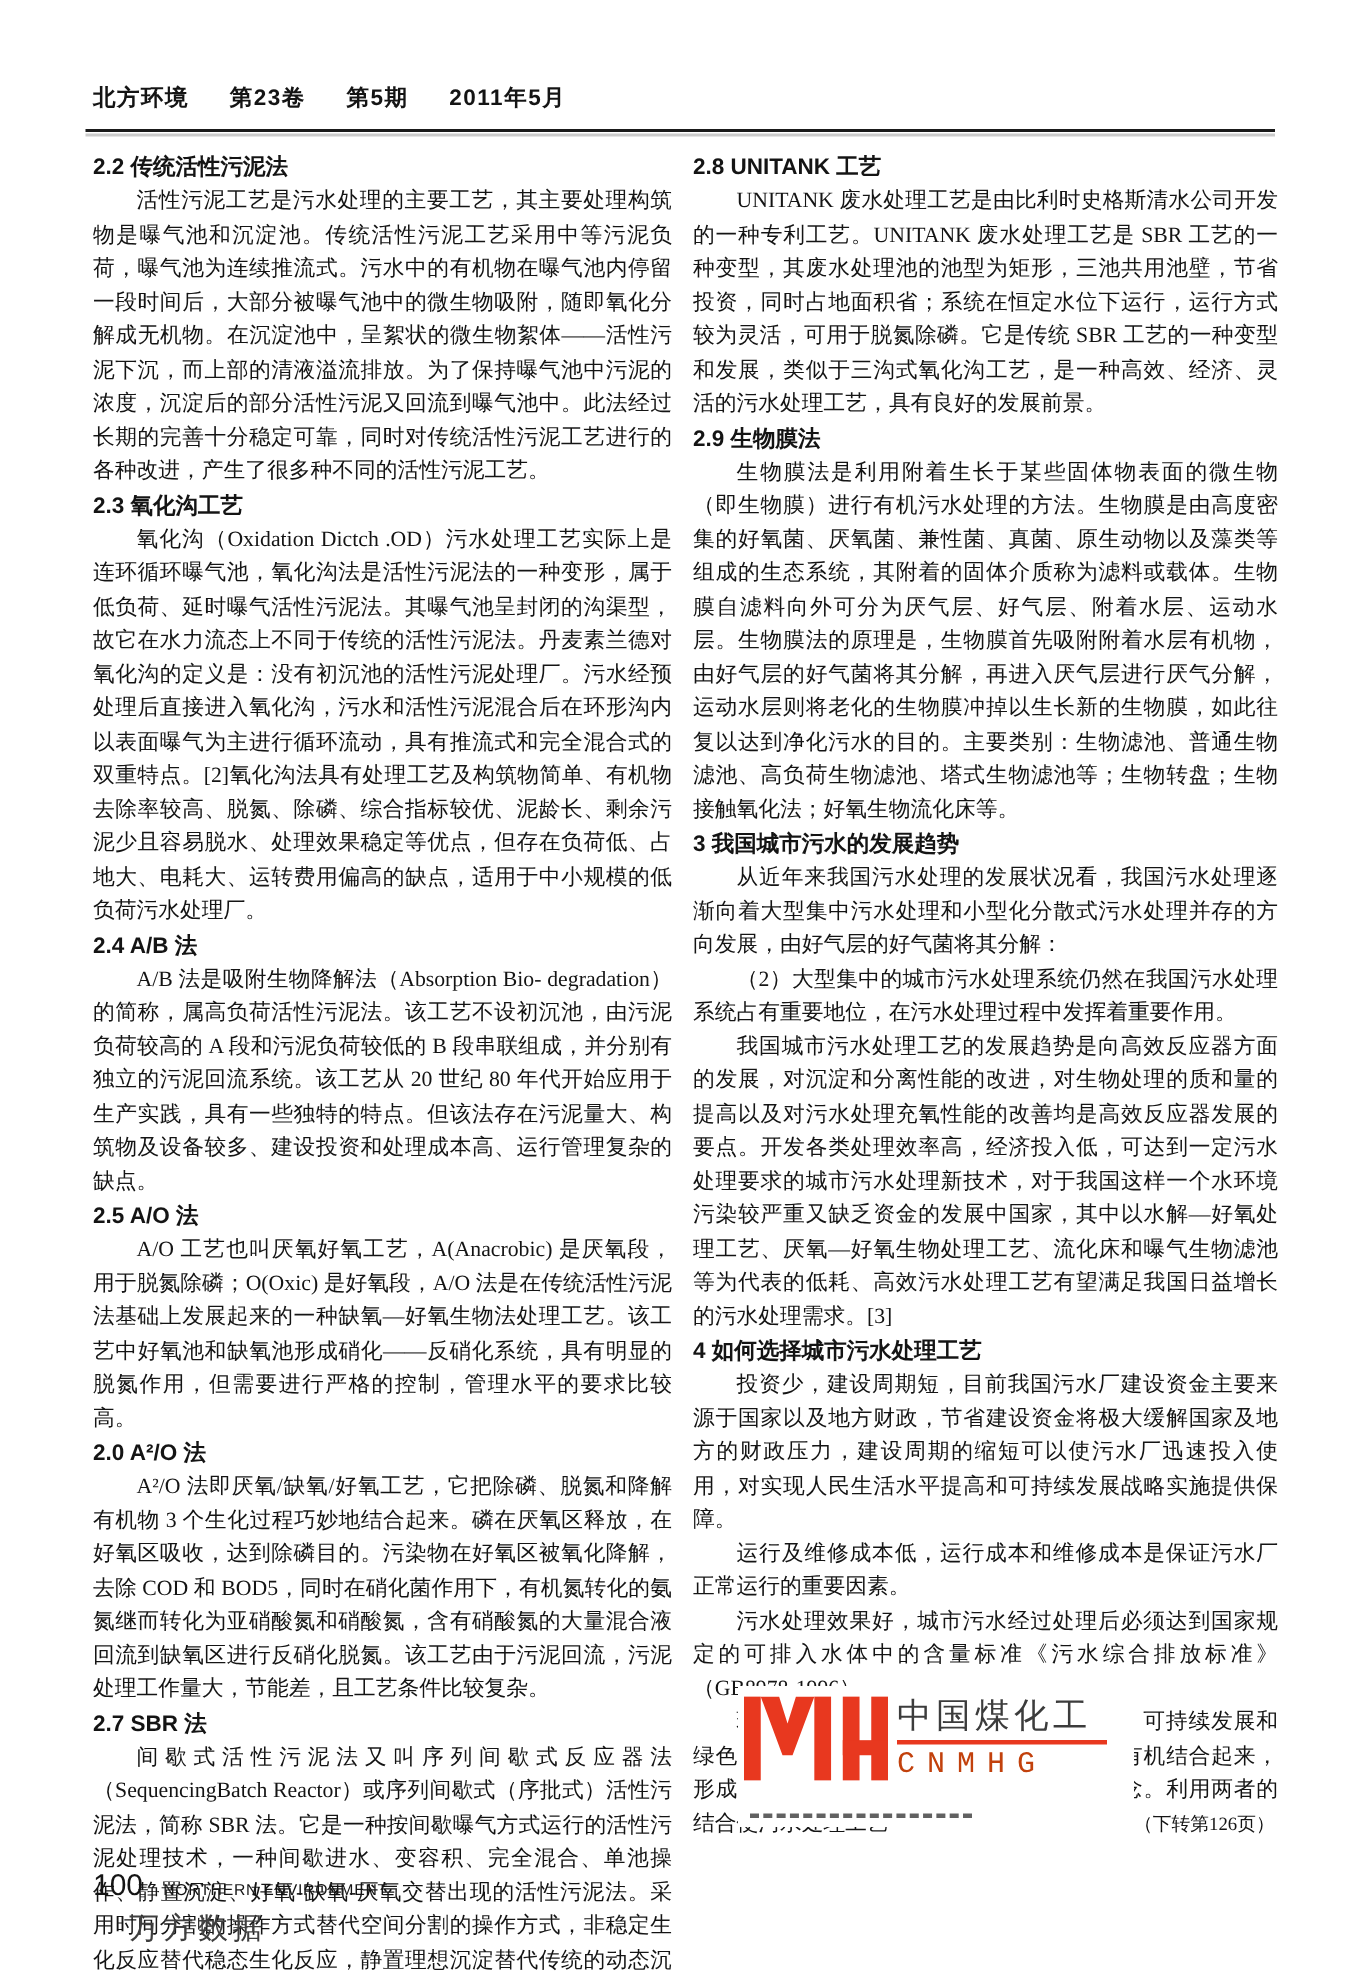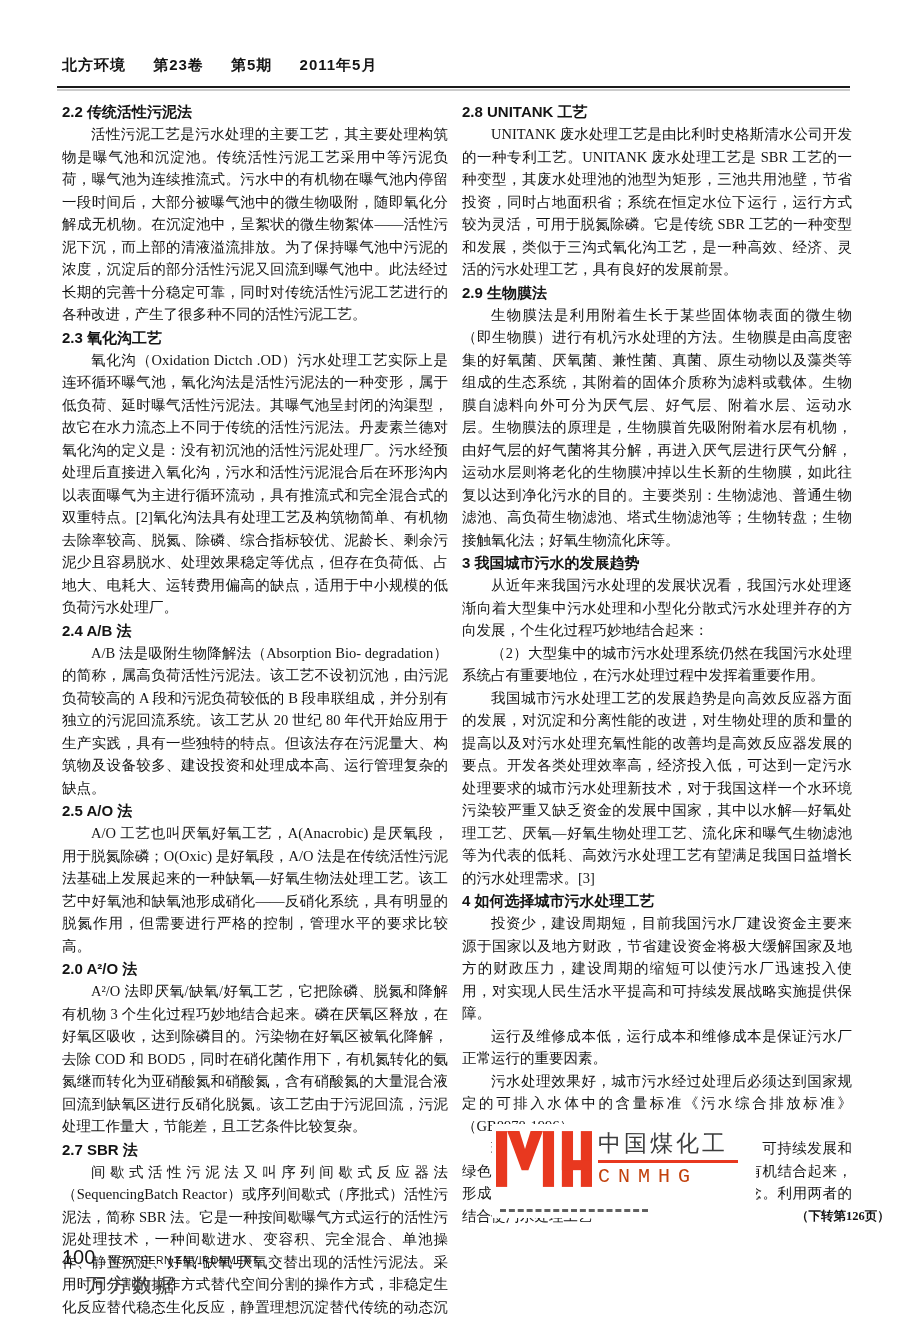--- a/index.html
+++ b/index.html
@@ -41,22 +41,22 @@
   .wm-right{margin-top:8px;font-family:Liberation Mono, monospace;}
   .wm-cn{font-size:23px;color:#3c3c3c;letter-spacing:3px;line-height:26px;white-space:nowrap;}
   .wm-line{width:140px;height:3px;background:#e8381f;margin:2px 0 3px;}
   .wm-en{font-size:20px;color:#c2410c;letter-spacing:8px;line-height:22px;}
   .wm-dashes{
     position:absolute;left:8px;bottom:6px;width:148px;height:0;
     border-bottom:3px dashed #3a3a3a;opacity:.8;
   }
   
   .continued-note{
-    position:absolute;left:796px;top:1208px;
-    font-size:12.5px;font-weight:bold;white-space:nowrap;
+    position:absolute;left:756px;top:1208px;
+    font-size:12.5px;font-weight:normal;white-space:nowrap;
   }
   .page-footer{
     position:absolute;left:62px;top:1246px;white-space:nowrap;
     font-family:"Liberation Sans","DejaVu Sans",sans-serif;
   }
   .page-num{font-size:20px;font-weight:normal;}
   .journal-en{font-size:10.5px;font-weight:normal;letter-spacing:.5px;margin-left:9px;}
   .wanfang-stamp{
     position:absolute;left:86px;top:1272px;
     font-size:20px;color:#3f3f3f;letter-spacing:3px;
@@ -90,21 +90,21 @@
     <h3>2.7  SBR 法</h3>
     <p>间歇式活性污泥法又叫序列间歇式反应器法（SequencingBatch Reactor）或序列间歇式（序批式）活性污泥法，简称 SBR 法。它是一种按间歇曝气方式运行的活性污泥处理技术，一种间歇进水、变容积、完全混合、单池操作、静置沉淀、好氧-缺氧-厌氧交替出现的活性污泥法。采用时间分割的操作方式替代空间分割的操作方式，非稳定生化反应替代稳态生化反应，静置理想沉淀替代传统的动态沉淀。它的主要特征是运行的有序和间歇操作，SBR 技术的核心是SBR 反应池，该池集均化、初沉、生物降解、二沉等功能于一池，无污泥回流系统。</p>
   </div>
 
   <div class="col col-right">
     <h3>2.8  UNITANK 工艺</h3>
     <p>UNITANK 废水处理工艺是由比利时史格斯清水公司开发的一种专利工艺。UNITANK 废水处理工艺是 SBR 工艺的一种变型，其废水处理池的池型为矩形，三池共用池壁，节省投资，同时占地面积省；系统在恒定水位下运行，运行方式较为灵活，可用于脱氮除磷。它是传统 SBR 工艺的一种变型和发展，类似于三沟式氧化沟工艺，是一种高效、经济、灵活的污水处理工艺，具有良好的发展前景。</p>
     <h3>2.9  生物膜法</h3>
     <p>生物膜法是利用附着生长于某些固体物表面的微生物（即生物膜）进行有机污水处理的方法。生物膜是由高度密集的好氧菌、厌氧菌、兼性菌、真菌、原生动物以及藻类等组成的生态系统，其附着的固体介质称为滤料或载体。生物膜自滤料向外可分为厌气层、好气层、附着水层、运动水层。生物膜法的原理是，生物膜首先吸附附着水层有机物，由好气层的好气菌将其分解，再进入厌气层进行厌气分解，运动水层则将老化的生物膜冲掉以生长新的生物膜，如此往复以达到净化污水的目的。主要类别：生物滤池、普通生物滤池、高负荷生物滤池、塔式生物滤池等；生物转盘；生物接触氧化法；好氧生物流化床等。</p>
     <h3>3  我国城市污水的发展趋势</h3>
-    <p>从近年来我国污水处理的发展状况看，我国污水处理逐渐向着大型集中污水处理和小型化分散式污水处理并存的方向发展，个生化过程巧妙地结合起来：</p>
+    <p>从近年来我国污水处理的发展状况看，我国污水处理逐渐向着大型集中污水处理和小型化分散式污水处理并存的方向发展，由好气层的好气菌将其分解：</p>
     <p>（2）大型集中的城市污水处理系统仍然在我国污水处理系统占有重要地位，在污水处理过程中发挥着重要作用。</p>
     <p>我国城市污水处理工艺的发展趋势是向高效反应器方面的发展，对沉淀和分离性能的改进，对生物处理的质和量的提高以及对污水处理充氧性能的改善均是高效反应器发展的要点。开发各类处理效率高，经济投入低，可达到一定污水处理要求的城市污水处理新技术，对于我国这样一个水环境污染较严重又缺乏资金的发展中国家，其中以水解—好氧处理工艺、厌氧—好氧生物处理工艺、流化床和曝气生物滤池等为代表的低耗、高效污水处理工艺有望满足我国日益增长的污水处理需求。[3]</p>
     <h3>4  如何选择城市污水处理工艺</h3>
     <p>投资少，建设周期短，目前我国污水厂建设资金主要来源于国家以及地方财政，节省建设资金将极大缓解国家及地方的财政压力，建设周期的缩短可以使污水厂迅速投入使用，对实现人民生活水平提高和可持续发展战略实施提供保障。</p>
     <p>运行及维修成本低，运行成本和维修成本是保证污水厂正常运行的重要因素。</p>
     <p>污水处理效果好，城市污水经过处理后必须达到国家规定的可排入水体中的含量标准《污水综合排放标准》（GB8978-1996）。</p>
     <p>环保理念和污水处理新工艺技术相结合，可持续发展和绿色城市的绿色环保理念和污水处理新技术有机结合起来，形成高效的污水处理体系和新的污水处理观念。利用两者的结合使污水处理工艺</p>
 
   </div>
 

